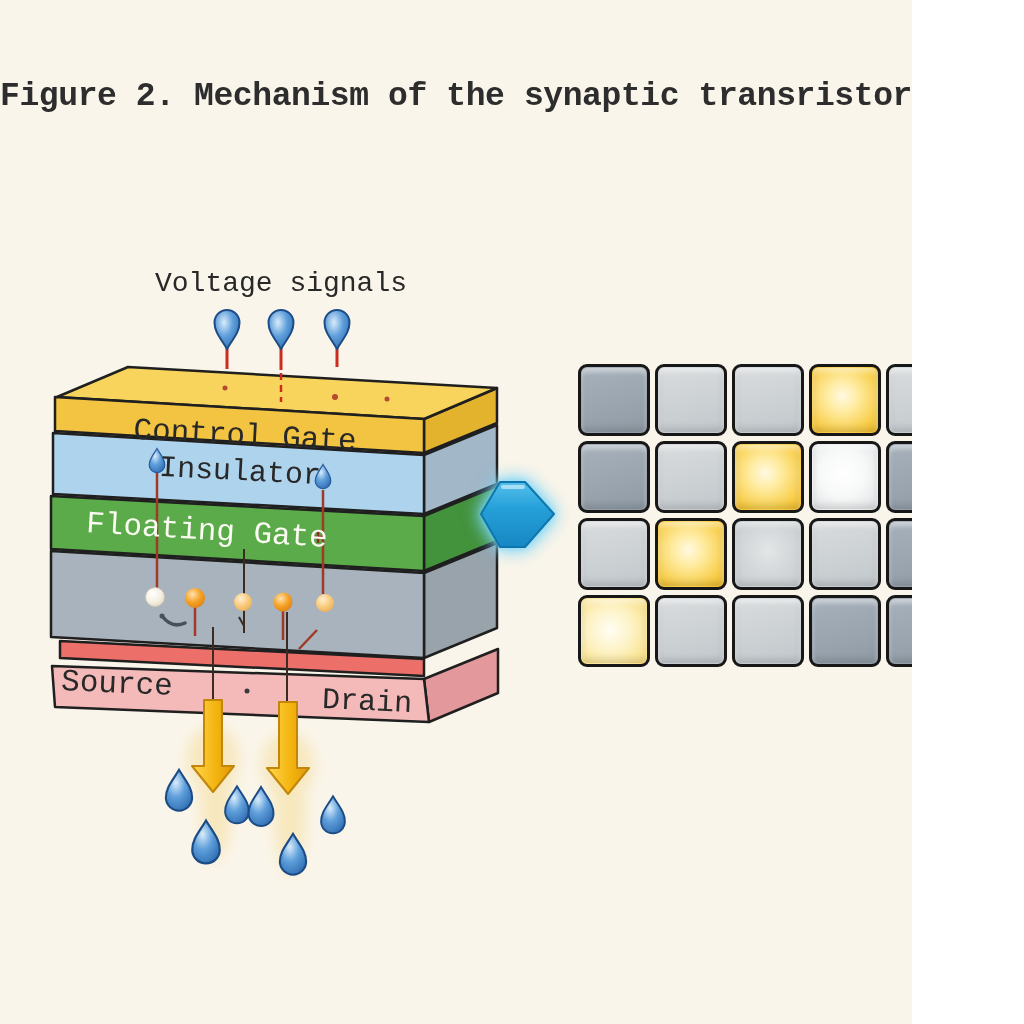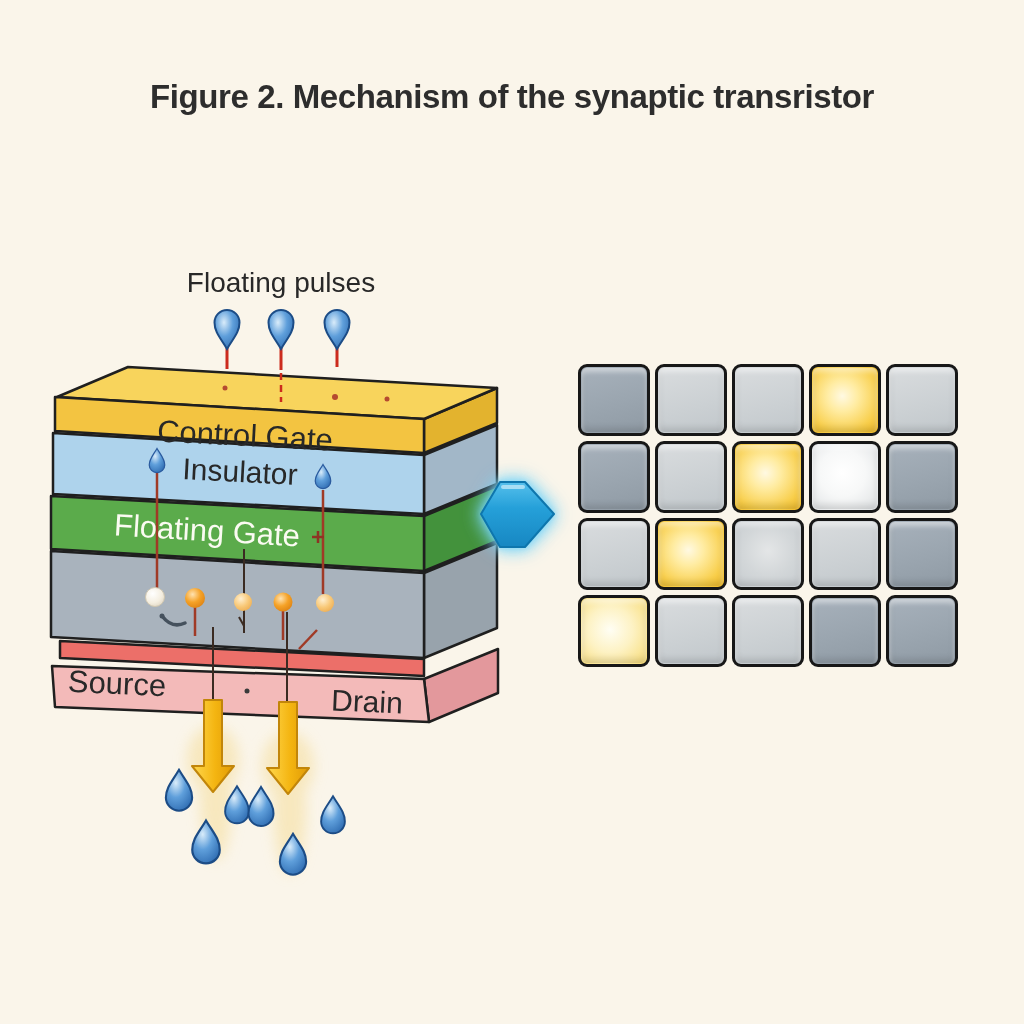--- a/index.html
+++ b/index.html
@@ -1,19 +1,19 @@
 <!DOCTYPE html>
 <html style="--background: #faf5ea; --control-gate: #f3c441; --control-gate-top: #f8d45c; --insulator: #aed3ec; --floating-gate: #5bab4b; --channel: #a9b3bd; --contact-strip: #ec6f69; --source-drain: #f3bab9; --pulse-blue: #4a8ccc; --motion-arrow-blue: #2196d3; --output-arrow-yellow: #f2b818; --signal-yellow: #f7c93e;"><head>
 <meta charset="utf-8">
 <style>
   html,body{margin:0;padding:0;}
   .stage{
-    position:relative;width:1024px;height:1024px;overflow:hidden;
+    position:relative;width:912px;height:1024px;overflow:hidden;
     background:var(--background,#faf5ea);
-    font-family:Liberation Sans, sans-serif;
+    font-family:Liberation Mono, monospace;
   }
   .title-line{
     position:absolute;left:0;right:0;text-align:center;
     font-weight:700;font-size:33px;letter-spacing:-0.4px;color:#2d2d2d;
   }
   .lbl{
     position:absolute;transform:translate(-50%,-50%);
     color:#282828;white-space:nowrap;font-weight:500;
   }
   .lbl.rot3{transform:translate(-50%,-50%) rotate(3deg);}
@@ -202,21 +202,21 @@
       <div class="cell dim"></div>
       <div class="cell pale"></div>
       <div class="cell light"></div>
       <div class="cell light"></div>
       <div class="cell dim"></div>
       <div class="cell dim"></div>
     </div>
 
   <div class="title-line" style="top:78px">Figure 2. Mechanism of the synaptic transristor</div>
 
-  <div class="lbl" style="left:281px;top:283px;font-size:28px">Floating pulses</div>
+  <div class="lbl" style="left:281px;top:283px;font-size:28px">Voltage signals</div>
 
   <div class="lbl rot3" style="left:245px;top:436px;font-size:31px">Control Gate</div>
   <div class="lbl rot3" style="left:240px;top:472px;font-size:30px">Insulator</div>
   <div class="lbl rot35" style="left:207px;top:531px;font-size:31px;color:#fbfbf2">Floating Gate</div>
   <div class="lbl rot25" style="left:117px;top:684px;font-size:31px">Source</div>
   <div class="lbl rot25" style="left:367px;top:702px;font-size:30px">Drain</div>
 
 </div>
 
 </body></html>

